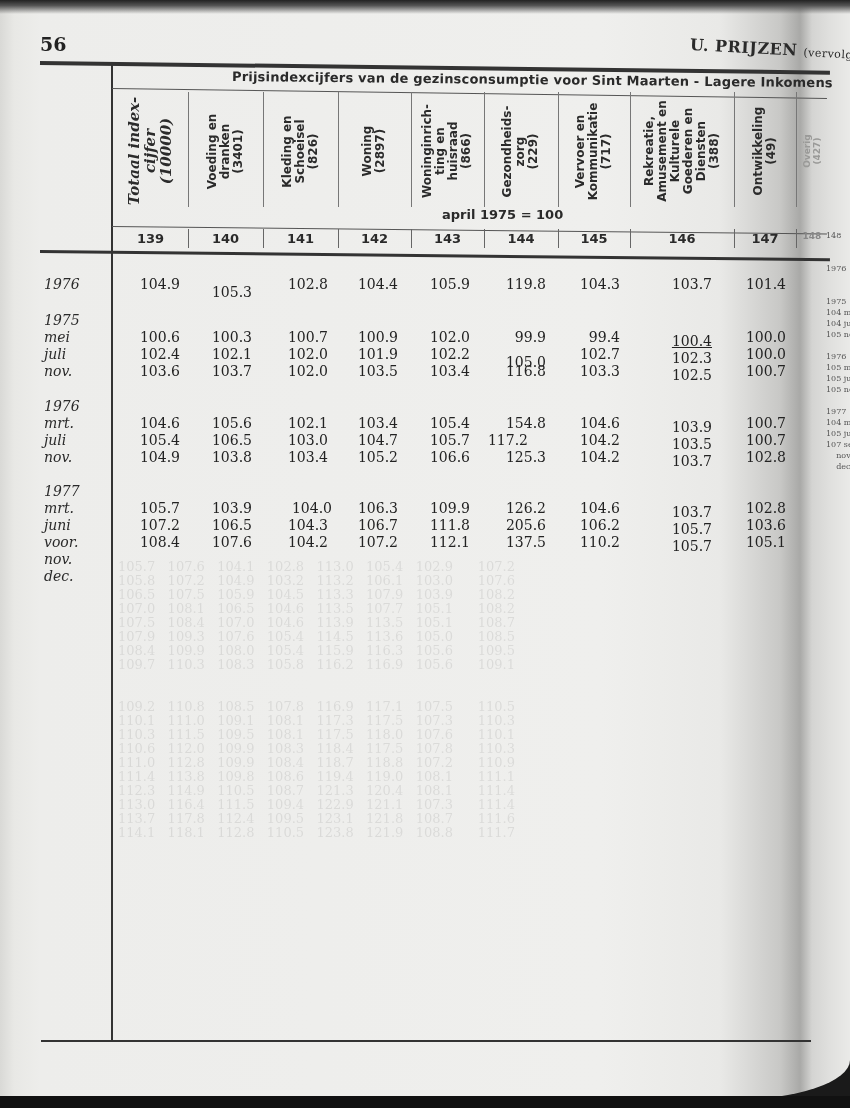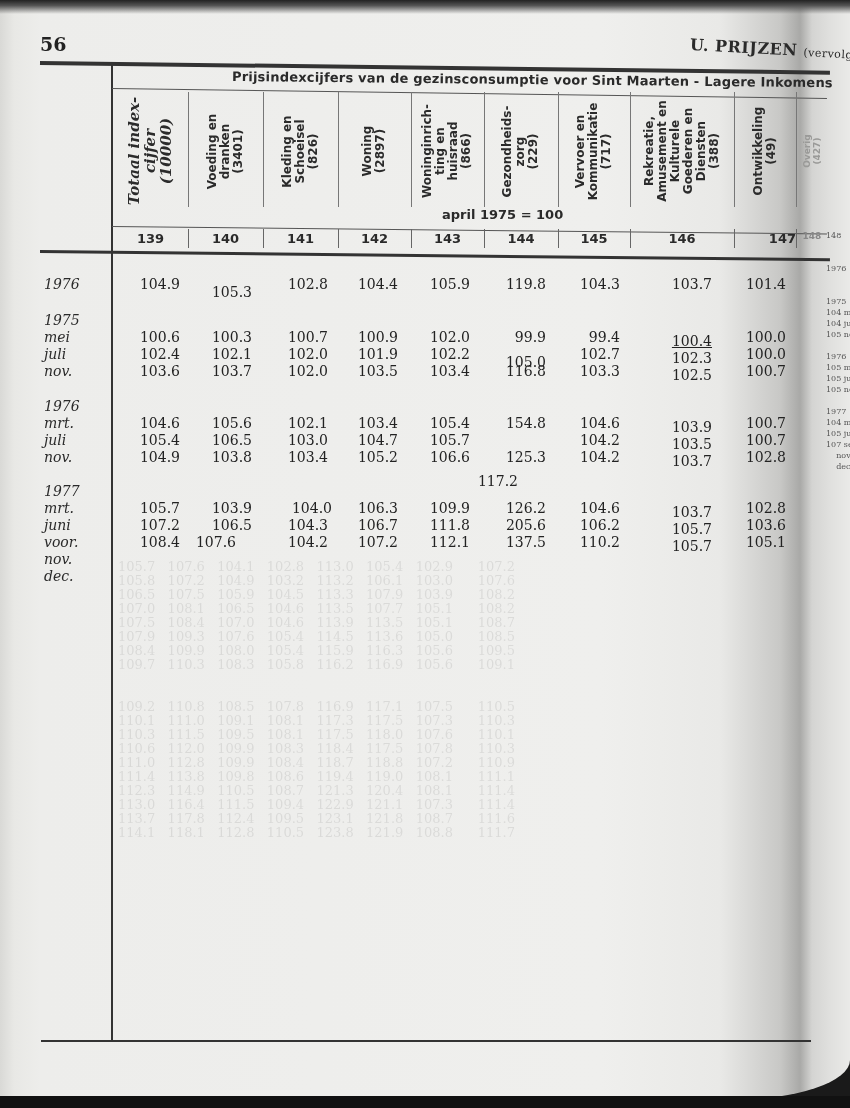--- a/index.html
+++ b/index.html
@@ -133,21 +133,21 @@
       <div class="colnum" style="left: 338px; width: 73px;">142</div>
       <div class="colnum-sep" style="left: 411px;"></div>
       <div class="colnum" style="left: 411px; width: 73px;">143</div>
       <div class="colnum-sep" style="left: 484px;"></div>
       <div class="colnum" style="left: 484px; width: 74px;">144</div>
       <div class="colnum-sep" style="left: 558px;"></div>
       <div class="colnum" style="left: 558px; width: 72px;">145</div>
       <div class="colnum-sep" style="left: 630px;"></div>
       <div class="colnum" style="left: 630px; width: 104px;">146</div>
       <div class="colnum-sep" style="left: 734px;"></div>
-      <div class="colnum" style="left: 734px; width: 62px; text-align: right;">147</div>
+      <div class="colnum" style="left: 734px; width: 62px;">147</div>
       <div class="colnum-sep" style="left: 796px;"></div>
       <div class="colnum faded" style="left: 796px; width: 32px;">148</div>
     </div>
   <div class="num-rule2"></div>
 
   <div id="table-body">
       <div class="row-label" style="top: 276px;">1976</div>
       <div class="cell" style="left: 120px; top: 276px;">104.9</div>
       <div class="cell" style="left: 192px; top: 284px;">105.3</div>
       <div class="cell" style="left: 268px; top: 276px;">102.8</div>
@@ -198,21 +198,21 @@
       <div class="cell" style="left: 486px; top: 415px;">154.8</div>
       <div class="cell" style="left: 560px; top: 415px;">104.6</div>
       <div class="cell" style="left: 652px; top: 419px;">103.9</div>
       <div class="cell" style="left: 726px; top: 415px;">100.7</div>
       <div class="row-label" style="top: 432px;">juli</div>
       <div class="cell" style="left: 120px; top: 432px;">105.4</div>
       <div class="cell" style="left: 192px; top: 432px;">106.5</div>
       <div class="cell" style="left: 268px; top: 432px;">103.0</div>
       <div class="cell" style="left: 338px; top: 432px;">104.7</div>
       <div class="cell" style="left: 410px; top: 432px;">105.7</div>
-      <div class="cell" style="left: 458px; top: 432px; margin-top: 41px;">117.2</div>
+      <div class="cell" style="left: 468px; top: 432px;">117.2</div>
       <div class="cell" style="left: 560px; top: 432px;">104.2</div>
       <div class="cell" style="left: 652px; top: 436px;">103.5</div>
       <div class="cell" style="left: 726px; top: 432px;">100.7</div>
       <div class="row-label" style="top: 449px;">nov.</div>
       <div class="cell" style="left: 120px; top: 449px;">104.9</div>
       <div class="cell" style="left: 192px; top: 449px;">103.8</div>
       <div class="cell" style="left: 268px; top: 449px;">103.4</div>
       <div class="cell" style="left: 338px; top: 449px;">105.2</div>
       <div class="cell" style="left: 410px; top: 449px;">106.6</div>
       <div class="cell" style="left: 486px; top: 449px;">125.3</div>
@@ -235,21 +235,21 @@
       <div class="cell" style="left: 192px; top: 517px;">106.5</div>
       <div class="cell" style="left: 268px; top: 517px;">104.3</div>
       <div class="cell" style="left: 338px; top: 517px;">106.7</div>
       <div class="cell" style="left: 410px; top: 517px;">111.8</div>
       <div class="cell" style="left: 486px; top: 517px;">205.6</div>
       <div class="cell" style="left: 560px; top: 517px;">106.2</div>
       <div class="cell" style="left: 652px; top: 521px;">105.7</div>
       <div class="cell" style="left: 726px; top: 517px;">103.6</div>
       <div class="row-label" style="top: 534px;">voor.</div>
       <div class="cell" style="left: 120px; top: 534px;">108.4</div>
-      <div class="cell" style="left: 176px; top: 534px;">107.6</div>
+      <div class="cell" style="left: 192px; top: 534px;">107.6</div>
       <div class="cell" style="left: 268px; top: 534px;">104.2</div>
       <div class="cell" style="left: 338px; top: 534px;">107.2</div>
       <div class="cell" style="left: 410px; top: 534px;">112.1</div>
       <div class="cell" style="left: 486px; top: 534px;">137.5</div>
       <div class="cell" style="left: 560px; top: 534px;">110.2</div>
       <div class="cell" style="left: 652px; top: 538px;">105.7</div>
       <div class="cell" style="left: 726px; top: 534px;">105.1</div>
       <div class="row-label" style="top: 551px;">nov.</div>
       <div class="cell" style="left: 120px; top: 551px;"></div>
       <div class="cell" style="left: 192px; top: 551px;"></div>

